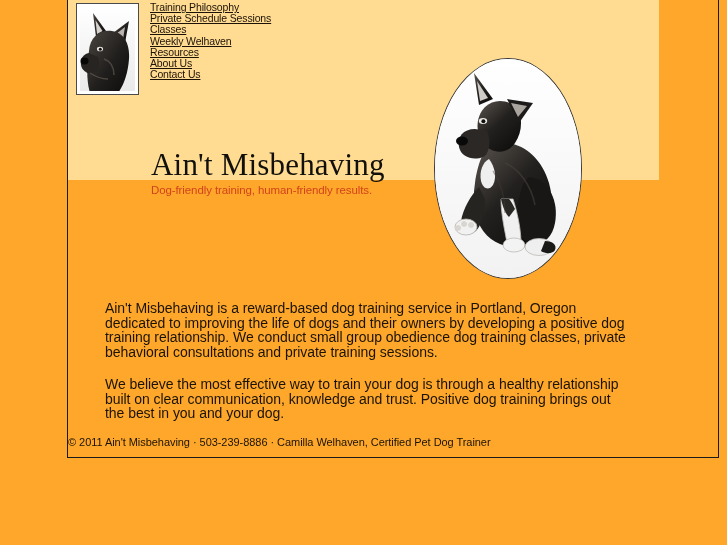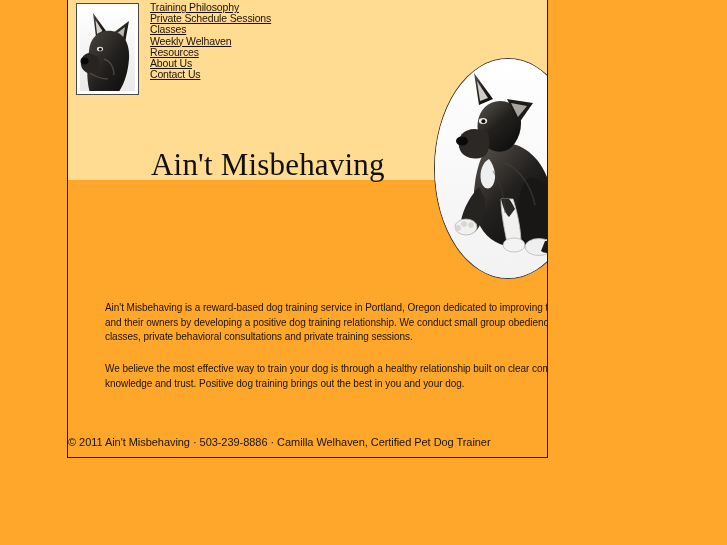--- a/index.html
+++ b/index.html
@@ -10,21 +10,21 @@
   }
   body {
     background: #FFA72B;
     font-family: "Liberation Sans", sans-serif;
   }
 
   
   #page-frame {
     position: absolute;
     left: 67px; top: 0px;
-    width: 481px; height: 458px;
+    width: 652px; height: 458px;
     border: 1px solid #1a1a1a;
     border-top: none;
     background: #FFA72B;
     overflow: hidden;
   }
   
   #header-band {
     position: absolute;
     left: 0; top: 0;
     width: 591px; height: 180px;
@@ -105,21 +105,21 @@
   
   #body-copy {
     position: absolute;
     left: 37px; top: 301px;
     width: 522px;
     z-index: 4;
   }
   #body-copy p {
     margin: 0 0 17px 0;
     font-family: "Liberation Sans", sans-serif;
-    font-size: 10px;
+    font-size: 14px;
     line-height: 14.7px;
     color: #1b1306;
     letter-spacing: -0.05px;
   }
   #body-copy p:last-child { margin-bottom: 16px; }
 
   
   #site-footer {
     position: absolute;
     left: 0; top: 435px;
@@ -186,20 +186,21 @@
     <a>Private Schedule Sessions</a>
     <a>Classes</a>
     <a>Weekly Welhaven</a>
     <a>Resources</a>
     <a>About Us</a>
     <a>Contact Us</a>
   </nav>
 
   <div id="wordmark">
     <div id="site-title">Ain't Misbehaving</div>
+    <div id="site-tagline">Dog-friendly training, human-friendly results.</div>
   </div>
 
   <div id="hero-oval">
     <svg width="146" height="219" viewBox="0 0 146 219" xmlns="http://www.w3.org/2000/svg" aria-hidden="true">
       <defs>
         <linearGradient id="furB" x1="0.1" y1="0" x2="0.9" y2="1">
           <stop offset="0%" stop-color="#56504a"></stop>
           <stop offset="45%" stop-color="#23211f"></stop>
           <stop offset="100%" stop-color="#0b0b0a"></stop>
         </linearGradient>

